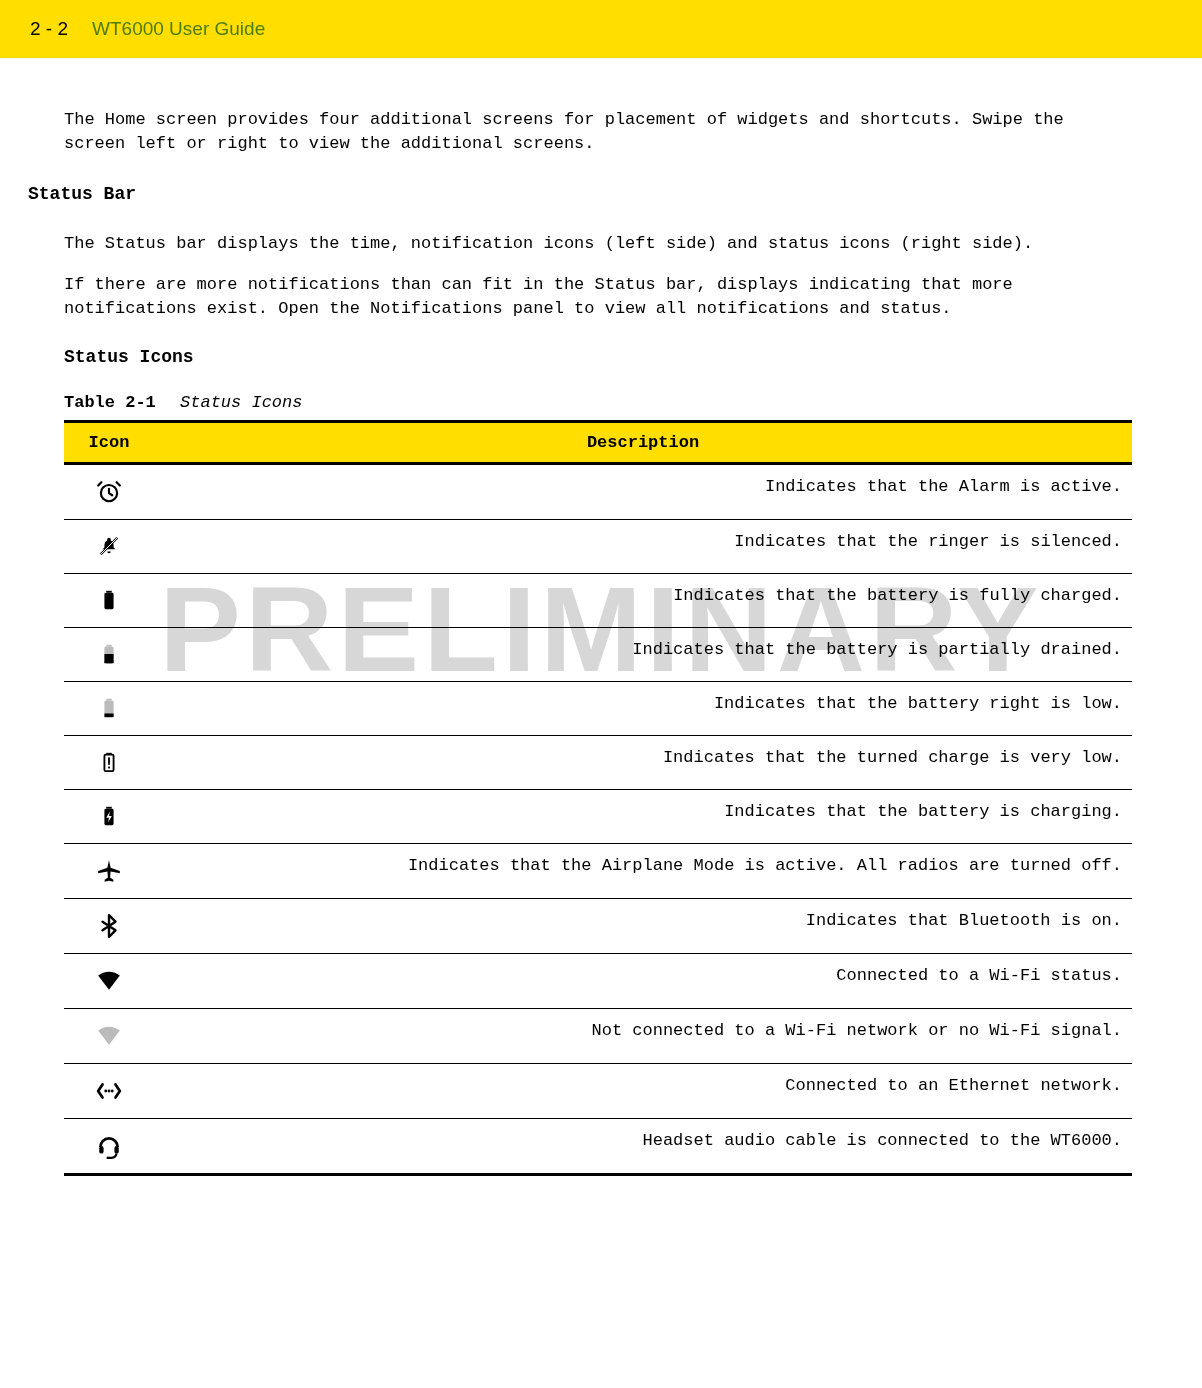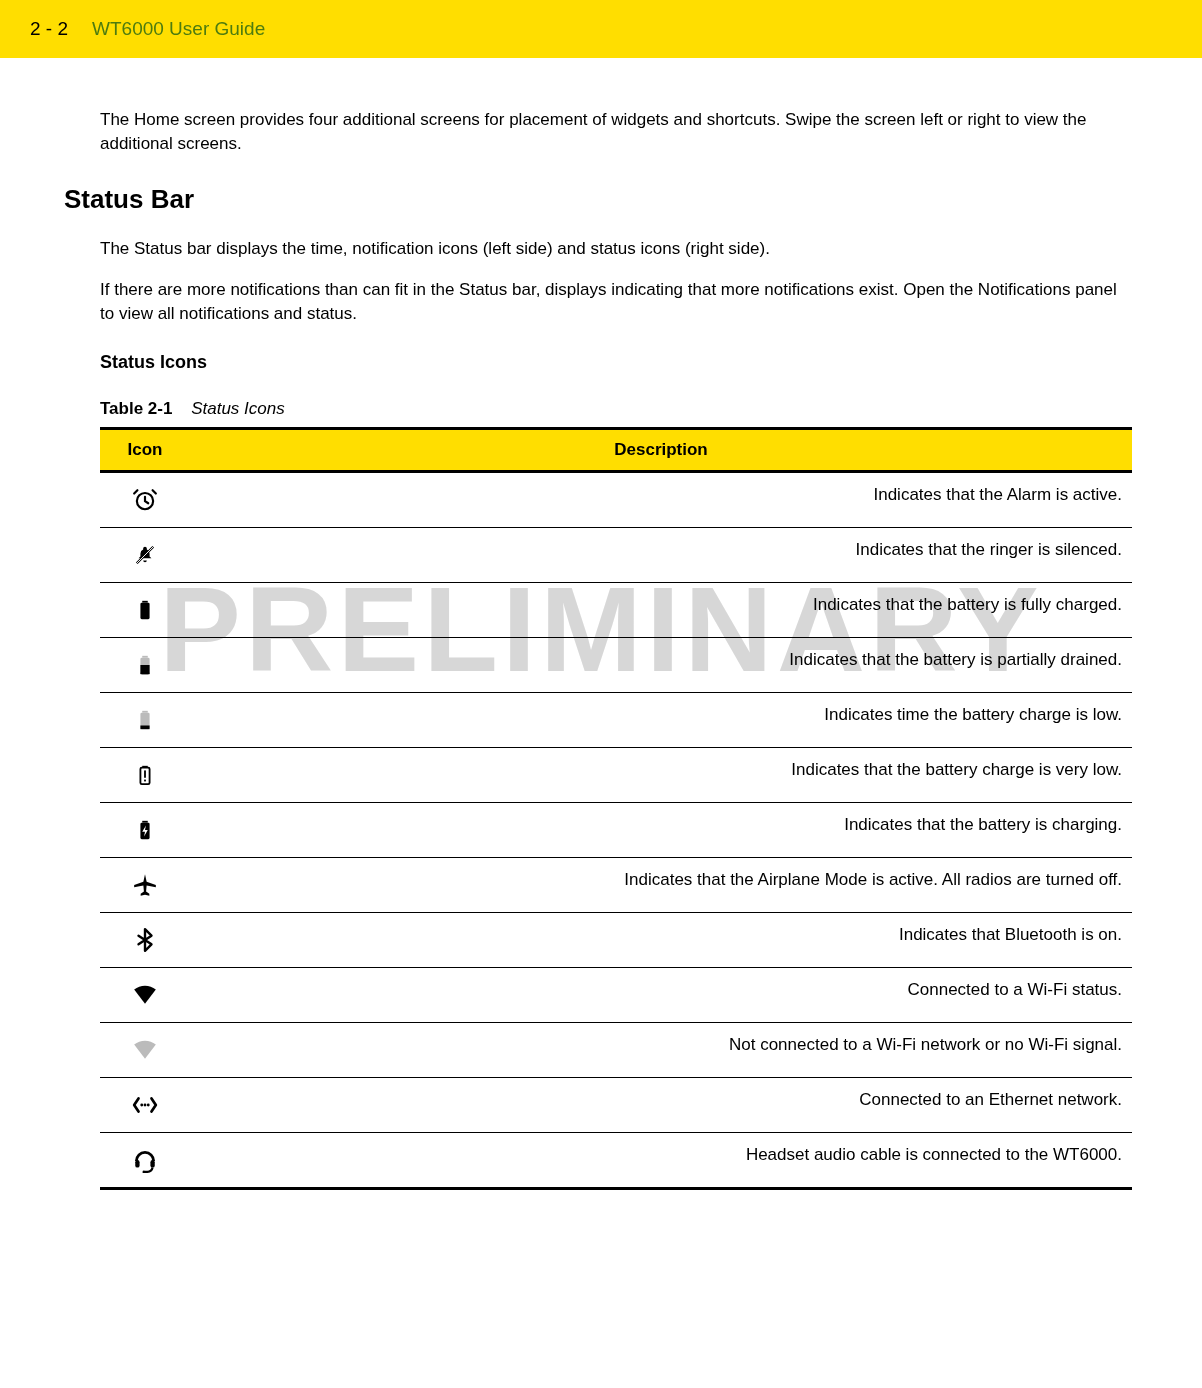--- a/index.html
+++ b/index.html
@@ -22,34 +22,35 @@
     .page-num {
       font-size: 19px;
       color: #000;
       margin-right: 24px;
     }
     .guide-title {
       font-size: 19px;
       color: #4d7c0f;
     }
     .content {
-      padding: 50px 70px 40px 100px;
+      padding: 50px 70px 40px 64px;
+      font-family: Liberation Mono, monospace;
     }
     .body-text {
       font-size: 17px;
       line-height: 1.4;
       color: #000;
       margin-bottom: 18px;
     }
     .h2 {
-      font-size: 26px;
+      font-size: 18px;
       font-weight: bold;
       color: #000;
       margin-top: 28px;
-      margin-bottom: 22px;
+      margin-bottom: 28px;
       margin-left: -36px;
     }
     .h3 {
       font-size: 18px;
       font-weight: bold;
       color: #000;
       margin-top: 26px;
       margin-bottom: 26px;
     }
     .table-caption {
@@ -210,32 +211,32 @@
         <td>Indicates that the battery is partially drained.</td>
       </tr>
       <tr>
         <td class="icon-cell">
           <svg class="icon-sm" viewBox="0 0 24 24">
               <rect x="9" y="2" width="6" height="2" fill="#bbb"></rect>
               <rect x="7" y="4" width="10" height="18" rx="1.5" fill="#bbb"></rect>
               <rect x="7" y="18" width="10" height="4" fill="#000"></rect>
             </svg>
         </td>
-        <td>Indicates time the battery charge is low.</td>
+        <td>Indicates that the battery right is low.</td>
       </tr>
       <tr>
         <td class="icon-cell">
           <svg class="icon-sm" viewBox="0 0 24 24">
               <rect x="9" y="2" width="6" height="2" fill="#000"></rect>
               <rect x="7" y="4" width="10" height="18" rx="1.5" fill="none" stroke="#000" stroke-width="2"></rect>
               <rect x="11" y="7" width="2" height="8" fill="#000"></rect>
               <rect x="11" y="17" width="2" height="2" fill="#000"></rect>
             </svg>
         </td>
-        <td>Indicates that the battery charge is very low.</td>
+        <td>Indicates that the turned charge is very low.</td>
       </tr>
       <tr>
         <td class="icon-cell">
           <svg class="icon-sm" viewBox="0 0 24 24">
               <rect x="9" y="2" width="6" height="2" fill="#000"></rect>
               <rect x="7" y="4" width="10" height="18" rx="1.5" fill="#000"></rect>
               <path d="M13 7 L9 14 h3 L11 19 L15 12 h-3 z" fill="#fff"></path>
             </svg>
         </td>
         <td>Indicates that the battery is charging.</td>

